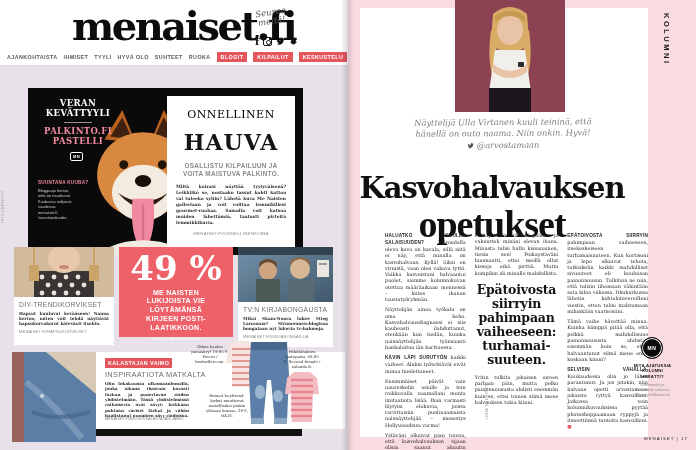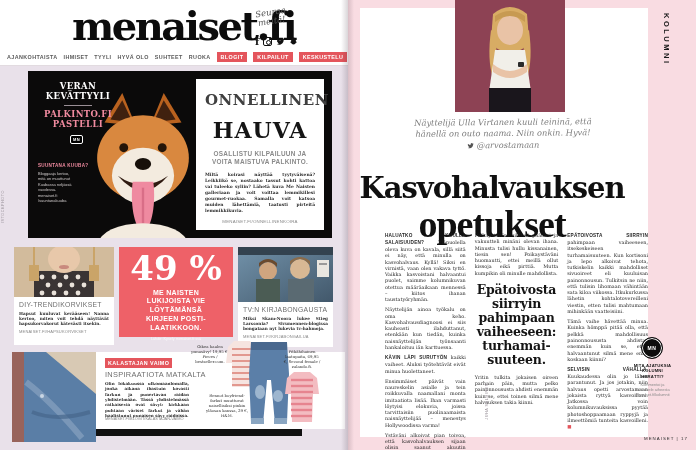--- a/index.html
+++ b/index.html
@@ -16,31 +16,31 @@
   .social { position:absolute; left:255px; top:37px; display:flex; gap:4px; align-items:center; }
   .social svg, .social .ig { width:9px; height:9px; display:block; }
   .ig { border:1.4px solid #111; border-radius:2px; position:relative; }
   .ig::after { content:""; position:absolute; left:1.6px; top:1.6px; width:3px; height:3px; border:1px solid #111; border-radius:50%; }
   .fbx { font-family:"DejaVu Serif", serif; font-weight:bold; font-size:10px; line-height:9px; color:#111; }
   .nav { position:absolute; left:7px; top:52px; width:338px; display:flex; gap:6px; align-items:center; }
   .nav-item { font-size:5.4px; letter-spacing:.4px; color:#5a5a5a; font-weight:bold; white-space:nowrap; }
   .nav-badge { font-size:5.4px; letter-spacing:.4px; color:#fff; background:#e4555c; padding:2px 4px; font-weight:bold; white-space:nowrap; }
 
   
-  .hero { position:absolute; left:28px; top:71px; width:304px; height:167px; background:#0b0a0a; }
+  .hero { position:absolute; left:28px; top:88px; width:275px; height:167px; background:#0b0a0a; }
   .kicker { position:absolute; left:14px; top:10px; width:72px; text-align:center; font-family:"DejaVu Serif", serif; font-weight:bold; font-size:8.5px; line-height:1.2; color:#fff; letter-spacing:.4px; }
   .kicker-rule { position:absolute; left:36px; top:34px; width:28px; height:1px; background:#9a8f96; }
   .kicker2 { position:absolute; left:14px; top:38px; width:72px; text-align:center; font-family:"DejaVu Serif", serif; font-weight:bold; font-size:8.5px; line-height:1.2; color:#f18ba0; letter-spacing:.4px; }
   .mn-mark { border:1px solid #fff; border-radius:2px; color:#fff; font-size:4px; font-weight:bold; letter-spacing:.5px; padding:1px 2px; background:#000; }
   .hero .mn-mark { position:absolute; left:42px; top:64px; }
   .side-title { position:absolute; left:10px; top:92px; font-size:4.6px; font-weight:bold; color:#f18ba0; letter-spacing:.3px; }
   .side-text { position:absolute; left:10px; top:100px; width:36px; font-size:4px; line-height:1.35; color:#cfcaca; }
   .dog-svg { position:absolute; left:40px; bottom:0; width:150px; height:148px; }
   .promo { position:absolute; right:8px; top:8px; width:128px; height:151px; background:#fff; text-align:center; padding:12px 9px 0; }
-  .promo-t1 { font-family:"DejaVu Serif", serif; font-weight:bold; font-size:15px; letter-spacing:.5px; color:#404040; }
+  .promo-t1 { font-family:"DejaVu Serif", serif; font-weight:normal; font-size:11px; letter-spacing:.5px; color:#000000; }
   .promo-t2 { font-family:"DejaVu Serif", serif; font-weight:bold; font-size:22px; letter-spacing:1px; color:#151515; margin-top:8px; }
   .promo-sub { margin-top:7px; font-size:6.4px; line-height:1.25; letter-spacing:.3px; color:#8a8a8a; font-weight:bold; }
   .promo-body { margin-top:6px; font-family:"DejaVu Serif", serif; font-weight:bold; font-size:4.4px; line-height:1.35; color:#2d2d2d; text-align:justify; }
   .promo-link { margin-top:5px; font-size:4.4px; letter-spacing:.2px; color:#8a8a8a; }
 
   
   .tile { position:absolute; background:#fff; }
   .tile-label { padding:4px 5px 0; }
   .tile-title { font-size:6.8px; letter-spacing:.3px; color:#6e6e6e; }
   .tile-body { margin-top:2.5px; font-family:"DejaVu Serif", serif; font-weight:bold; font-size:4.2px; line-height:1.3; color:#2d2d2d; text-align:justify; }

